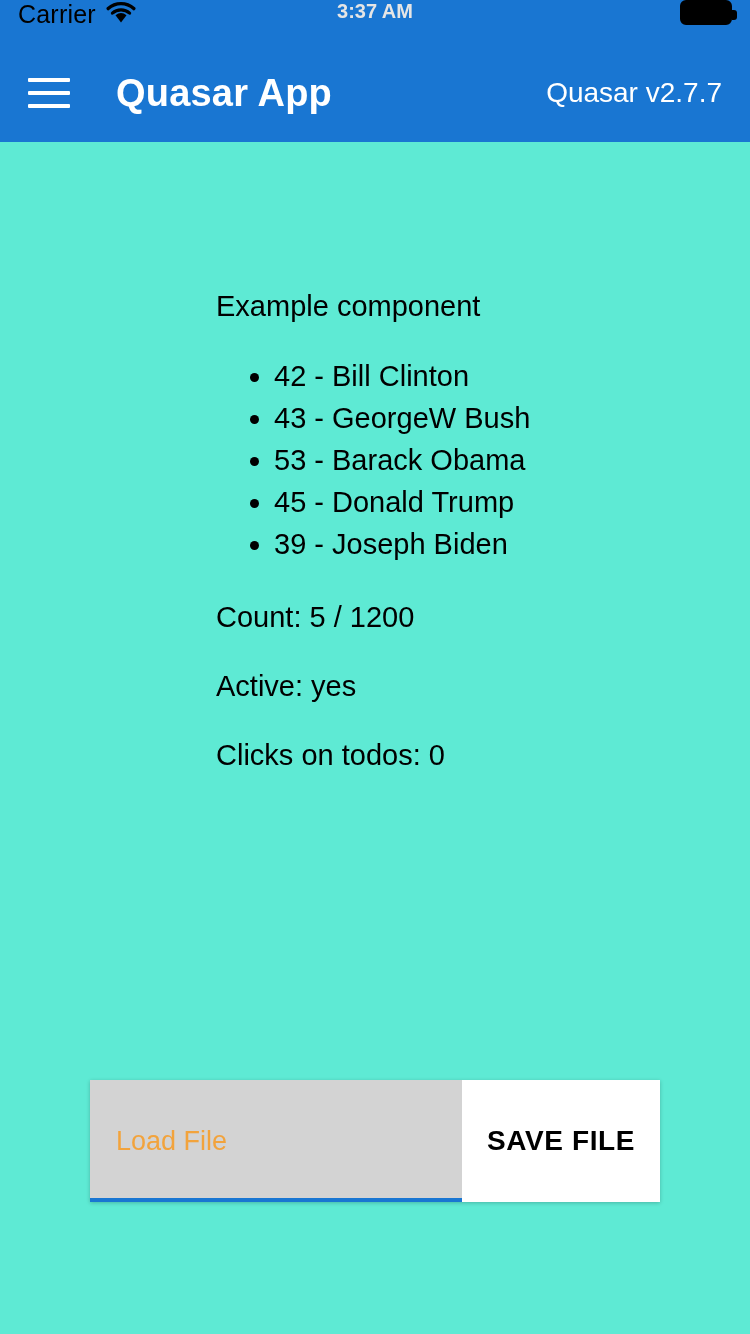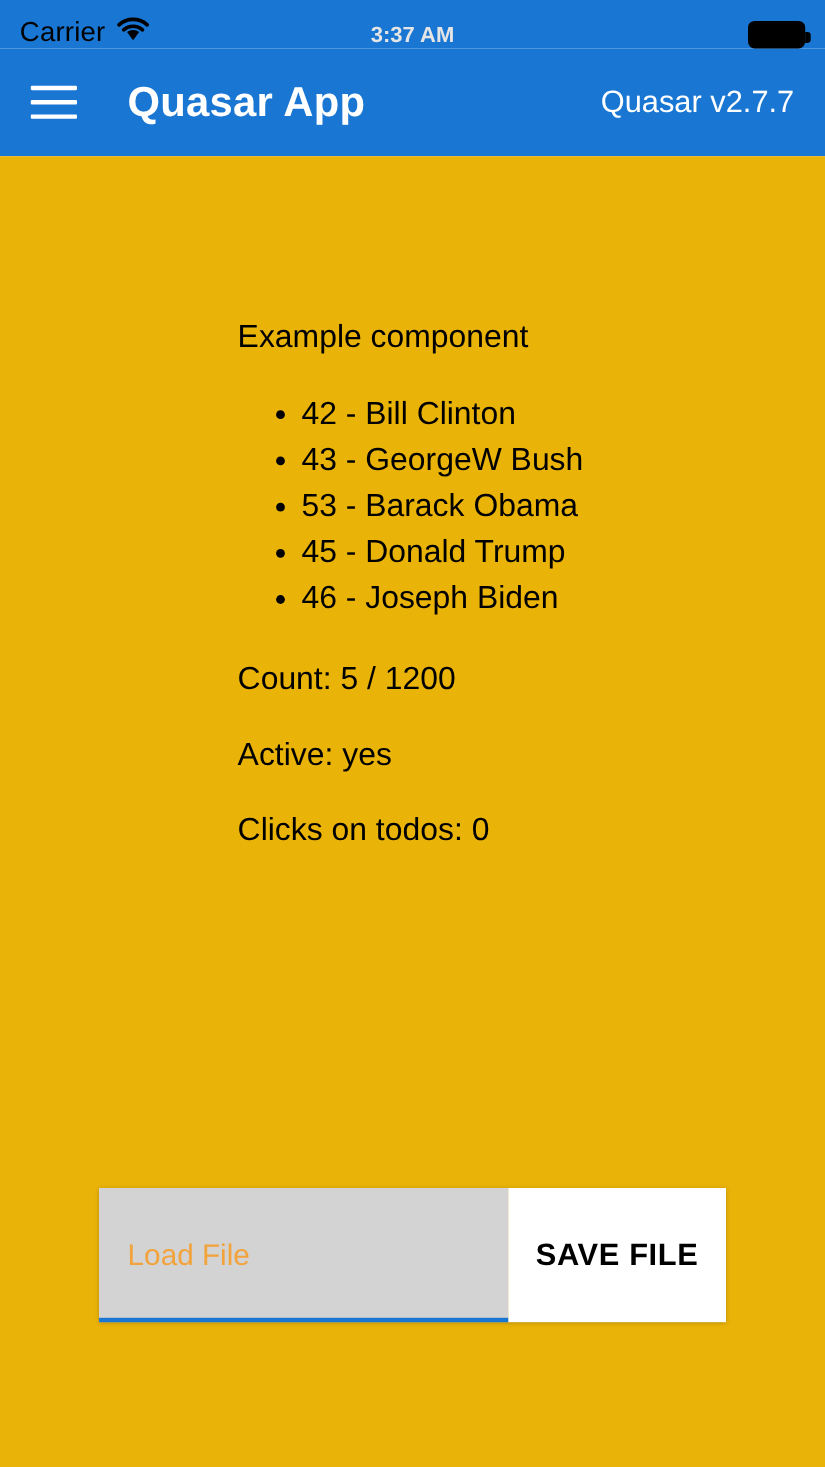--- a/index.html
+++ b/index.html
@@ -10,21 +10,21 @@
     font-family: "Liberation Sans", sans-serif;
     overflow: hidden;
   }
 
   
   .status-bar {
     height: 44px;
     background: #1976d2;
     color: #000;
     display: flex;
-    align-items: flex-end;
+    align-items: flex-start;
     padding: 0 18px;
     position: relative;
   }
   .status-left {
     display: flex;
     align-items: center;
     gap: 10px;
   }
   .carrier-label {
     font-size: 25px;
@@ -103,21 +103,21 @@
     margin-left: auto;
     font-size: 28px;
     color: #fff;
     font-weight: 400;
   }
 
   
   .page {
     position: relative;
     height: calc(1334px - 44px - 98px);
-    background: #eab308;
+    background: #5eead4;
   }
   .content {
     padding: 148px 0 0 216px;
   }
   .example-heading {
     font-size: 29px;
     color: #000;
     margin-bottom: 32px;
   }
   .todo-list {
@@ -215,21 +215,21 @@
 </div>
 
 <div class="page">
   <div class="content">
     <div class="example-heading">Example component</div>
     <ul class="todo-list">
       <li>42 - Bill Clinton</li>
       <li>43 - GeorgeW Bush</li>
       <li>53 - Barack Obama</li>
       <li>45 - Donald Trump</li>
-      <li>46 - Joseph Biden</li>
+      <li>39 - Joseph Biden</li>
     </ul>
     <div class="meta-line">Count: 5 / 1200</div>
     <div class="meta-line">Active: yes</div>
     <div class="meta-line">Clicks on todos: 0</div>
   </div>
 
   <div class="file-bar">
     <div class="load-file-field">
       <span class="load-file-label">Load File</span>
       <span class="load-file-underline"></span>

